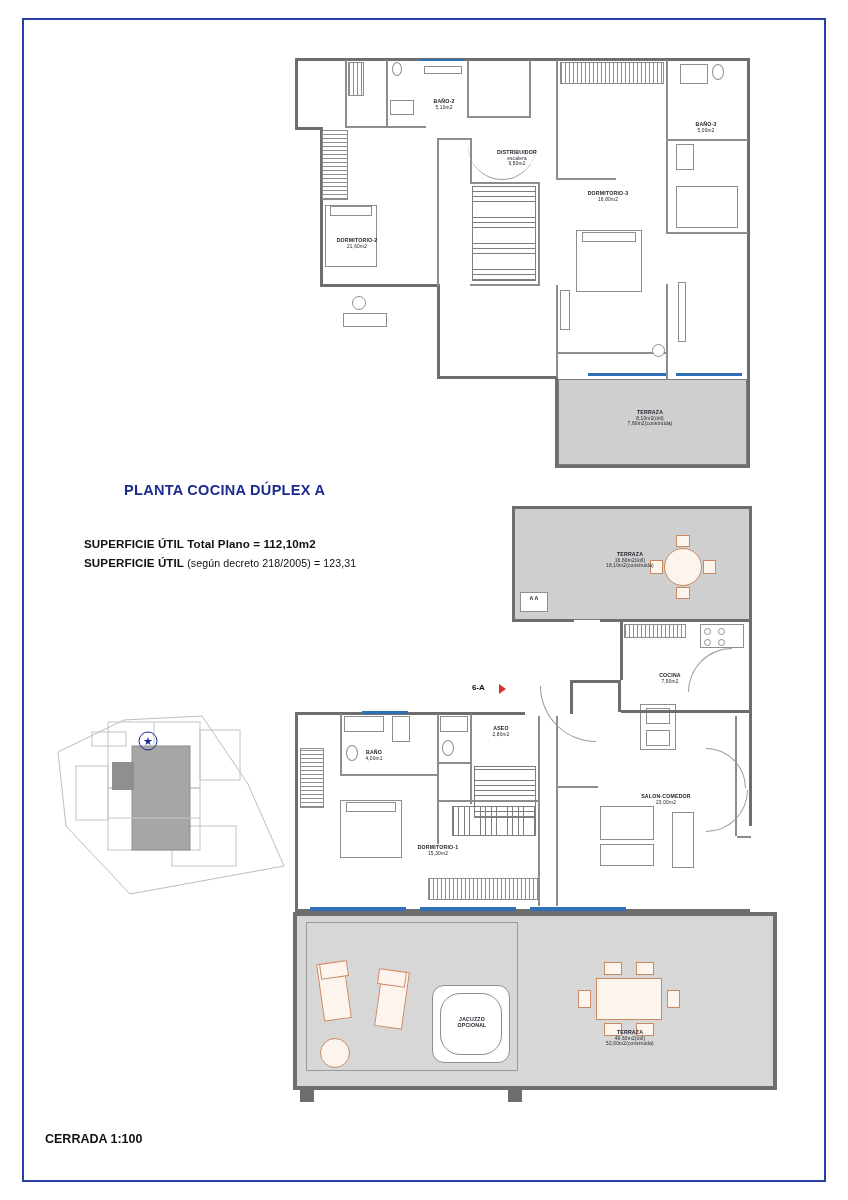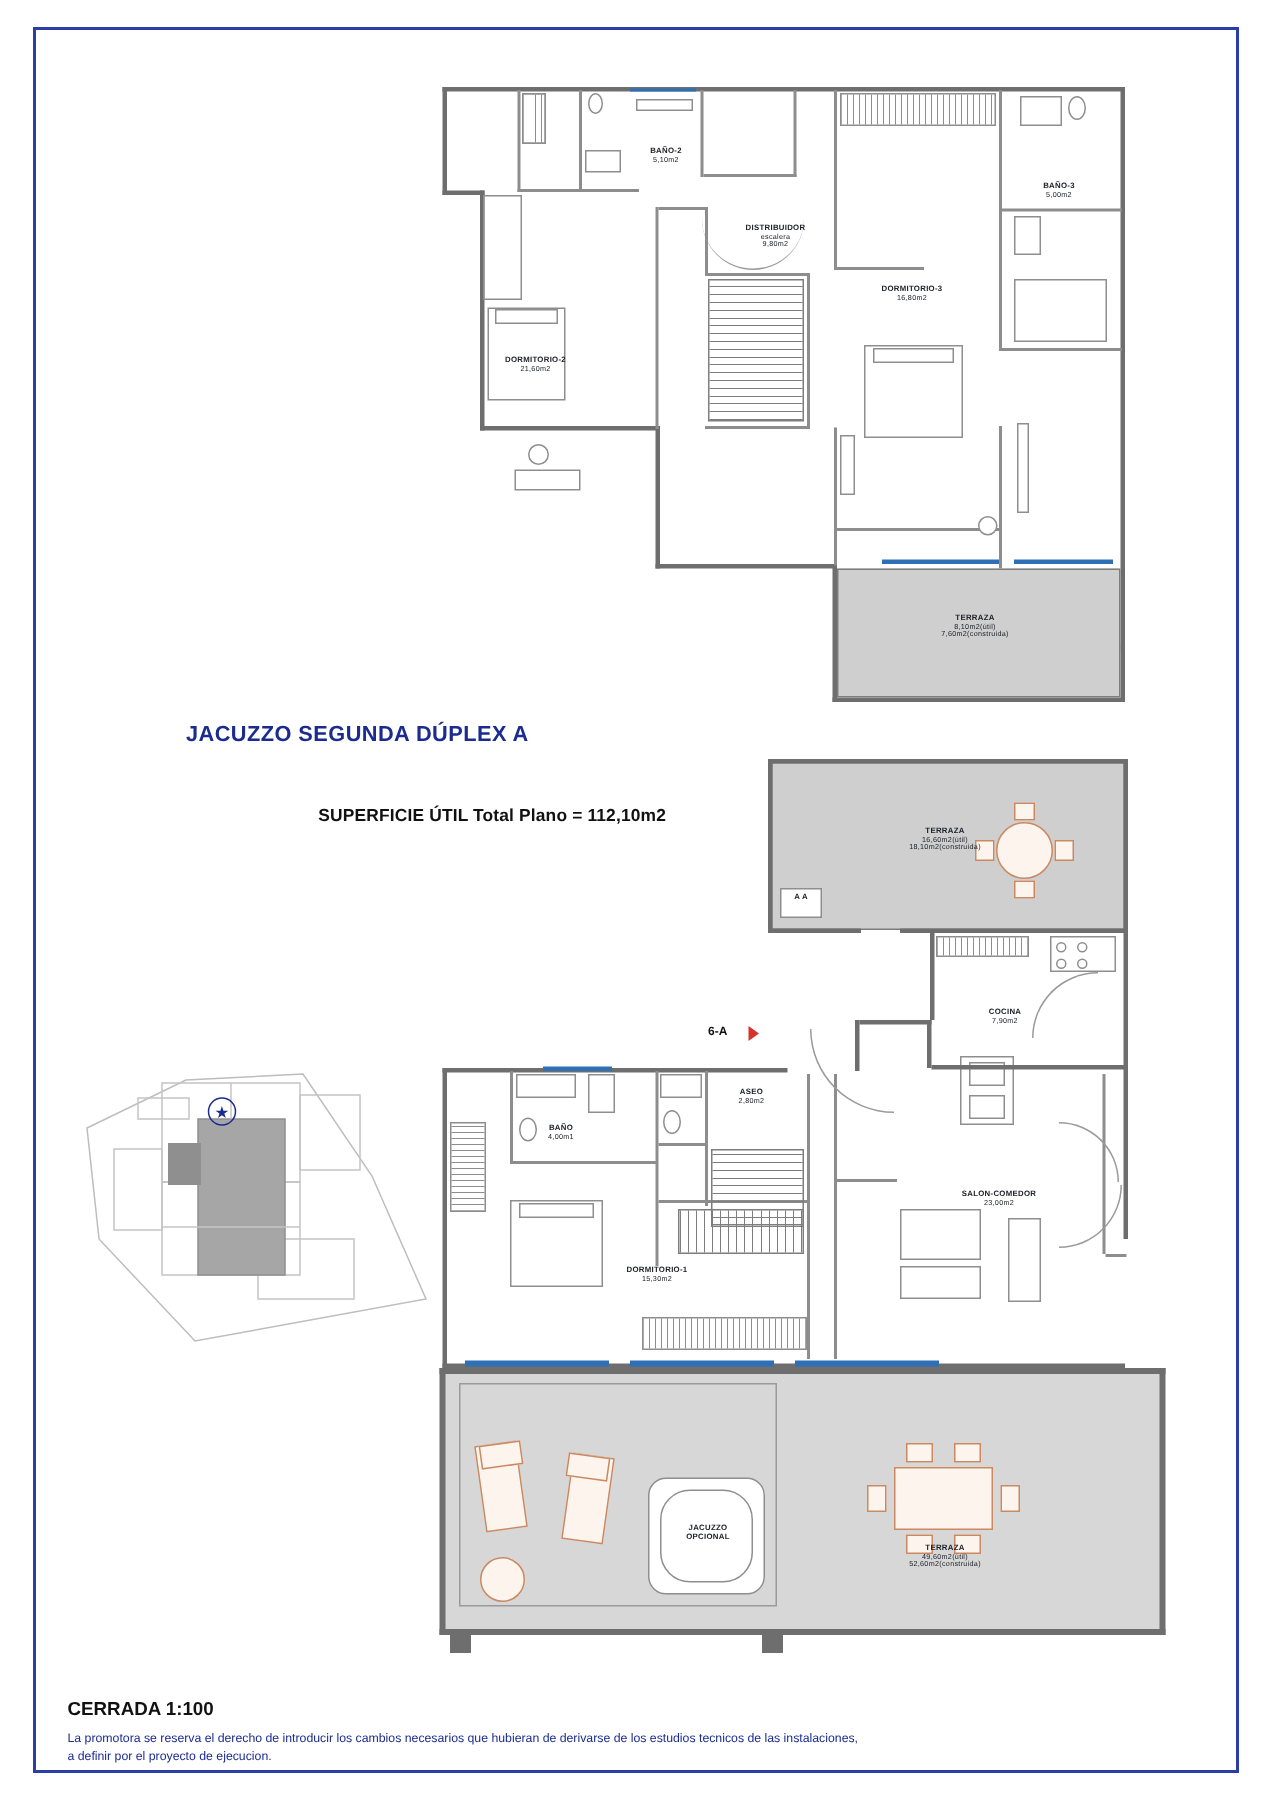--- a/index.html
+++ b/index.html
@@ -30,21 +30,21 @@
   .stair{position:absolute;background:
      repeating-linear-gradient(0deg,#7d7d7d 0 .7px,transparent .7px 5.2px);
      border:1px solid #7d7d7d;box-sizing:border-box;}
   .stair-h{position:absolute;background:
      repeating-linear-gradient(90deg,#7d7d7d 0 .7px,transparent .7px 5.4px);
      border:1px solid #7d7d7d;box-sizing:border-box;}
   .door-arc{position:absolute;border:1px solid #9a9a9a;border-radius:50%;box-sizing:border-box;}
 
   
   .title{position:absolute;left:124px;top:482px;font-size:14.5px;font-weight:700;color:#1b2b8f;letter-spacing:.3px;}
-  .areas{position:absolute;left:84px;top:534px;width:360px;text-align:right;color:#111;}
+  .areas{position:absolute;left:84px;top:534px;width:360px;text-align:left;color:#111;}
   .areas div{font-size:11.6px;font-weight:700;line-height:19px;letter-spacing:.1px;}
   .areas div .light{font-weight:400;font-size:10.6px;}
   .scale{position:absolute;left:45px;top:1132px;font-size:12.5px;font-weight:700;color:#111;font-family:"Liberation Sans",sans-serif;}
   .footer{position:absolute;left:45px;top:1153px;width:770px;font-size:8.2px;color:#1b2b8f;line-height:12px;font-family:"Liberation Sans",sans-serif;}
   .marker{position:absolute;font-size:8px;font-weight:700;color:#111;}
   .tri{position:absolute;width:0;height:0;border-left:7px solid #d7332c;border-top:5px solid transparent;border-bottom:5px solid transparent;}
 
   
   .keyplan{position:absolute;left:52px;top:706px;width:238px;height:200px;}
 </style>
@@ -145,23 +145,24 @@
       <span class="t1">DORMITORIO-2</span>
       <span class="t2">21,60m2</span>
     </div>
     <div class="lbl" style="left:592px;top:410px;width:116px;">
       <span class="t1">TERRAZA</span>
       <span class="t2">8,10m2(útil)</span>
       <span class="t2">7,60m2(construida)</span>
     </div>
   </div>
 
-  <div class="title">JACUZZO SEGUNDA DÚPLEX A</div>
+  <div class="title">PLANTA COCINA DÚPLEX A</div>
   <div class="areas">
     <div>SUPERFICIE ÚTIL Total Plano = 112,10m2</div>
+    <div><span>SUPERFICIE ÚTIL </span><span class="light">(según decreto 218/2005) = 123,31</span></div>
   </div>
 
   <div>
 
     <div class="terr" style="left:514px;top:508px;width:236px;height:112px;"></div>
     <div class="wall" style="left:512px;top:506px;width:240px;height:3px;"></div>
     <div class="wall" style="left:512px;top:506px;width:3px;height:116px;"></div>
     <div class="wall" style="left:749px;top:506px;width:3px;height:320px;"></div>
     <div class="wall" style="left:512px;top:619px;width:62px;height:3px;"></div>
     <div class="wall" style="left:600px;top:619px;width:150px;height:3px;"></div>
@@ -318,17 +319,13 @@
       <rect x="60" y="56" width="22" height="28" fill="#8f8f8f"></rect>
       <rect x="40" y="26" width="34" height="14" fill="none" stroke="#c4c4c4" stroke-width="1"></rect>
       <line x1="56" y1="112" x2="148" y2="112" stroke="#c4c4c4" stroke-width="1"></line>
       <line x1="102" y1="16" x2="102" y2="40" stroke="#c4c4c4" stroke-width="1"></line>
       <circle cx="96" cy="35" r="9" fill="none" stroke="#1b2b8f" stroke-width="1"></circle>
       <text x="96" y="39" font-size="11" fill="#1b2b8f" text-anchor="middle" font-family="DejaVu Sans, sans-serif">★</text>
     </svg>
   </div>
 
   <div class="scale">CERRADA  1:100</div>
-  <div class="footer">
-    <div>La promotora se reserva el derecho de introducir los cambios necesarios que hubieran de derivarse de los estudios tecnicos de las instalaciones,</div>
-    <div>a definir por el proyecto de ejecucion.</div>
-  </div>
 </div>
 
 </body></html>

